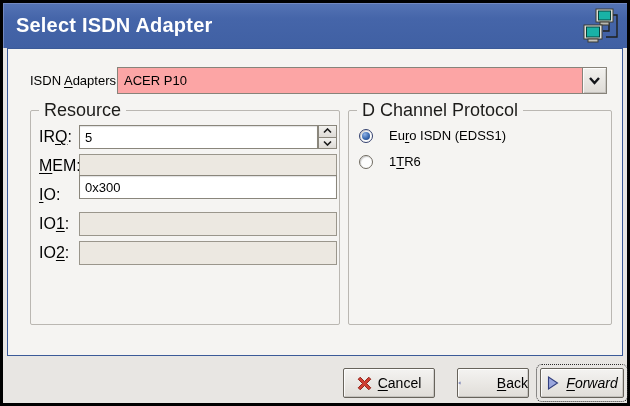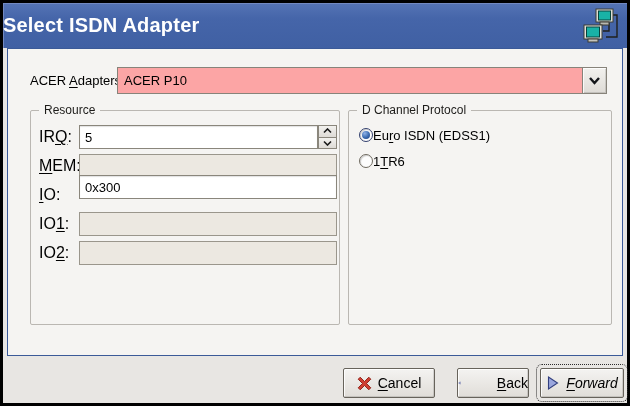--- a/index.html
+++ b/index.html
@@ -11,21 +11,21 @@
     background: #000; overflow: hidden;
   }
 
   .titlebar {
     position: absolute; left: 3px; top: 3px; width: 624px; height: 45px;
     background: linear-gradient(#5574b5, #4565a9 35%, #4060a3);
     box-shadow: inset 0 1px 0 #7289c1, inset 1px 0 0 #7289c1;
     display: flex; align-items: center;
   }
   .title-text {
-    color: #fff; font-weight: bold; font-size: 20px; 
+    color: #fff; font-weight: bold; font-size: 20px; padding-left: 13px;
     letter-spacing: 0.2px;
   }
   .title-icon { position: absolute; right: 7px; top: 4px; width: 38px; height: 38px; }
 
   .window-body {
     position: absolute; left: 3px; top: 48px; width: 624px; height: 355px;
     background: #e8e6e3;
   }
 
   .content-panel {
@@ -55,21 +55,21 @@
   }
 
   .group {
     position: absolute; top: 110px; height: 215px;
     border: 1px solid #bab7b2; border-radius: 2px;
   }
   .group-resource { left: 30px; width: 310px; }
   .group-protocol { left: 348px; width: 264px; }
   .group-title {
     position: absolute; top: -8px; left: 8px; background: #f5f4f2;
-    padding: 0 5px; font-size: 12px; color: #1d1c1a; line-height: 15px;
+    padding: 0 5px; font-size: 18px; color: #1d1c1a; line-height: 15px;
   }
 
   .res-row-label {
     position: absolute; left: 8px; width: 40px; height: 24px; line-height: 24px;
     font-size: 16px;
   }
   .entry {
     position: absolute; left: 48px; height: 24px;
     border: 1px solid #8a867c; background: #fff; font-family: "Liberation Sans", sans-serif;
     font-size: 13px; padding: 0 5px; color: #000;
@@ -87,21 +87,21 @@
   }
   .spin-btn {
     flex: 1; border: 1px solid #8a867c;
     background: linear-gradient(#f2f1ee, #dedbd6);
     display: flex; align-items: center; justify-content: center; padding: 0;
   }
   .spin-btn + .spin-btn { border-top: none; }
 
   .radio-row {
     position: absolute; left: 10px; height: 16px;
-    display: flex; align-items: center; gap: 0; cursor: default;
+    display: flex; align-items: flex-end; gap: 16px; cursor: default;
   }
   .radio-circle {
     width: 14px; height: 14px; border-radius: 50%;
     border: 1px solid #6f6a60; background: #fdfdfd;
     position: relative; flex: 0 0 auto;
     box-shadow: inset 1px 1px 1px rgba(0,0,0,.18);
   }
   .radio-circle.selected { border-color: #33406e; }
   .radio-circle.selected::after {
     content: ""; position: absolute; left: 2px; top: 2px; width: 8px; height: 8px;
@@ -144,21 +144,21 @@
       <rect x="4.5" y="20" width="13" height="10" fill="#19b2a6" stroke="#08433c"></rect>
       <rect x="6" y="32" width="10" height="3" fill="#c4c4bc" stroke="#3c3c34"></rect>
     </svg>
   </div>
 
   <div class="window-body"></div>
 
   <div class="content-panel"></div>
 
   <span class="field-label adapters-label">
-    <span>ACER </span><u>A</u><span>dapters:</span>
+    <span>ISDN </span><u>A</u><span>dapters:</span>
   </span>
   <div class="combo">
     <div class="combo-entry">ACER P10</div>
     <div class="combo-arrow-btn">
       <svg width="13" height="9" viewBox="0 0 13 9">
         <path d="M2 2 L6.5 7 L11 2" fill="none" stroke="#14161a" stroke-width="2.4"></path>
       </svg>
     </div>
   </div>
 

